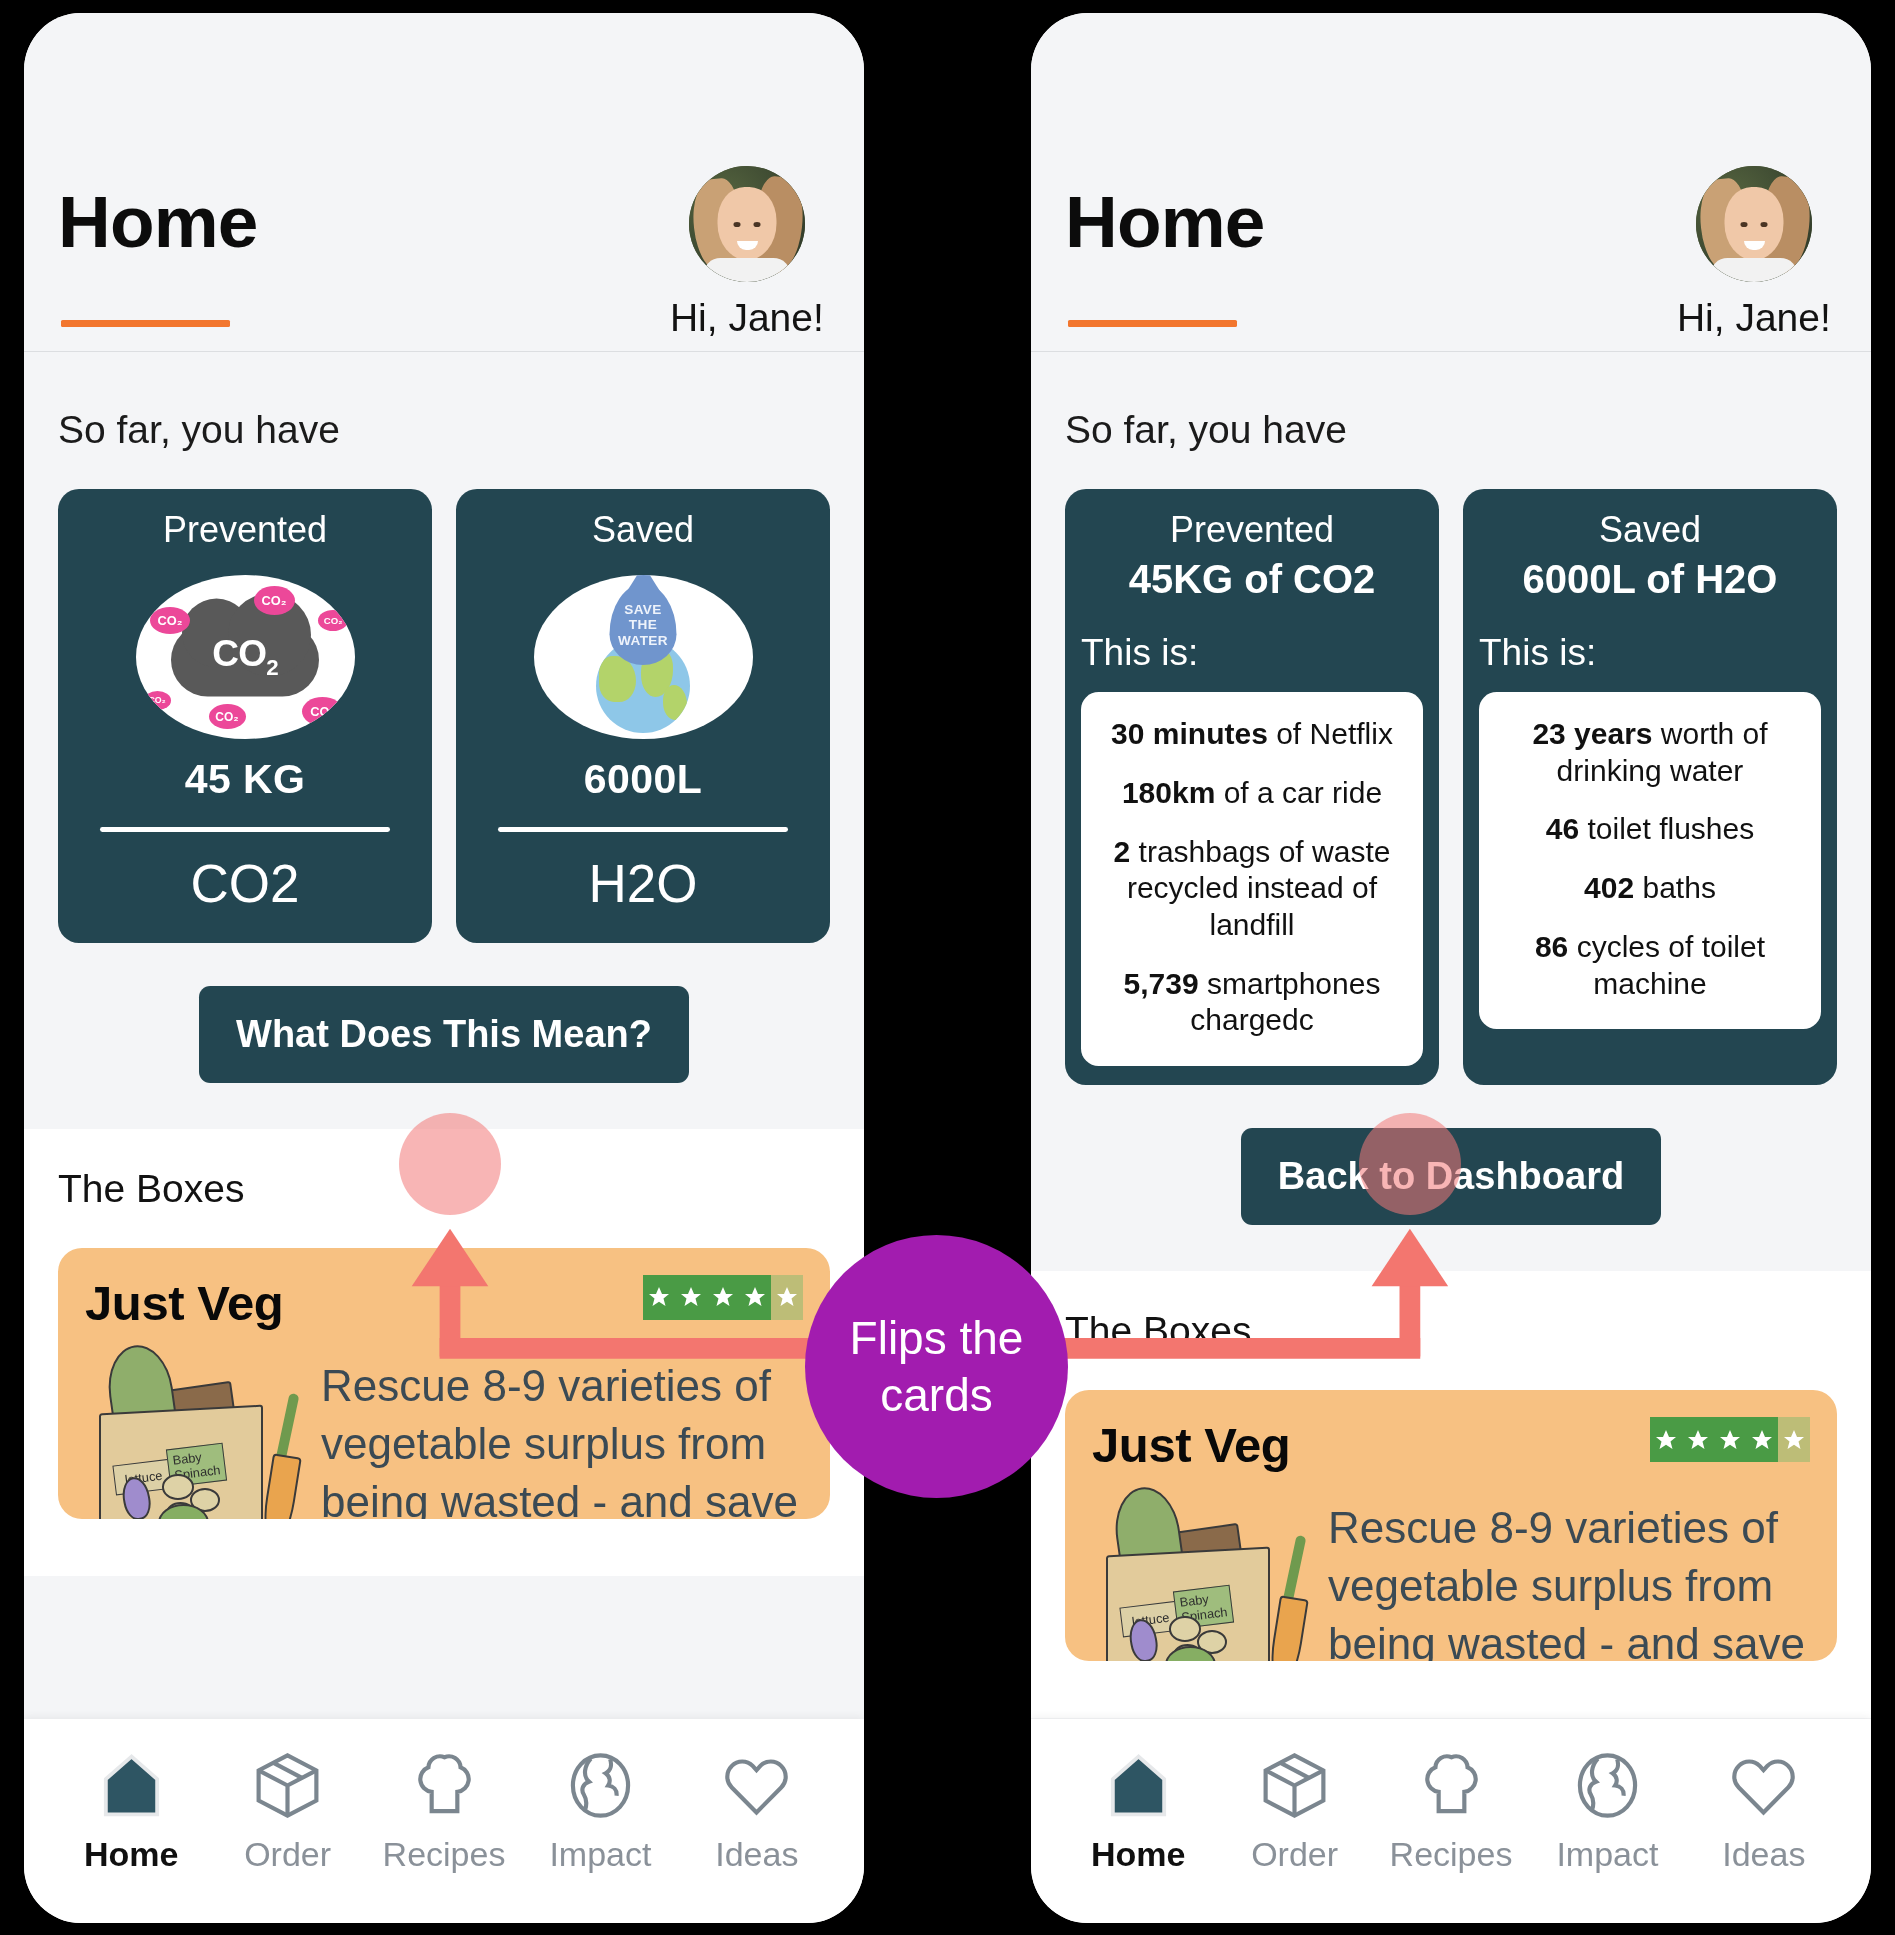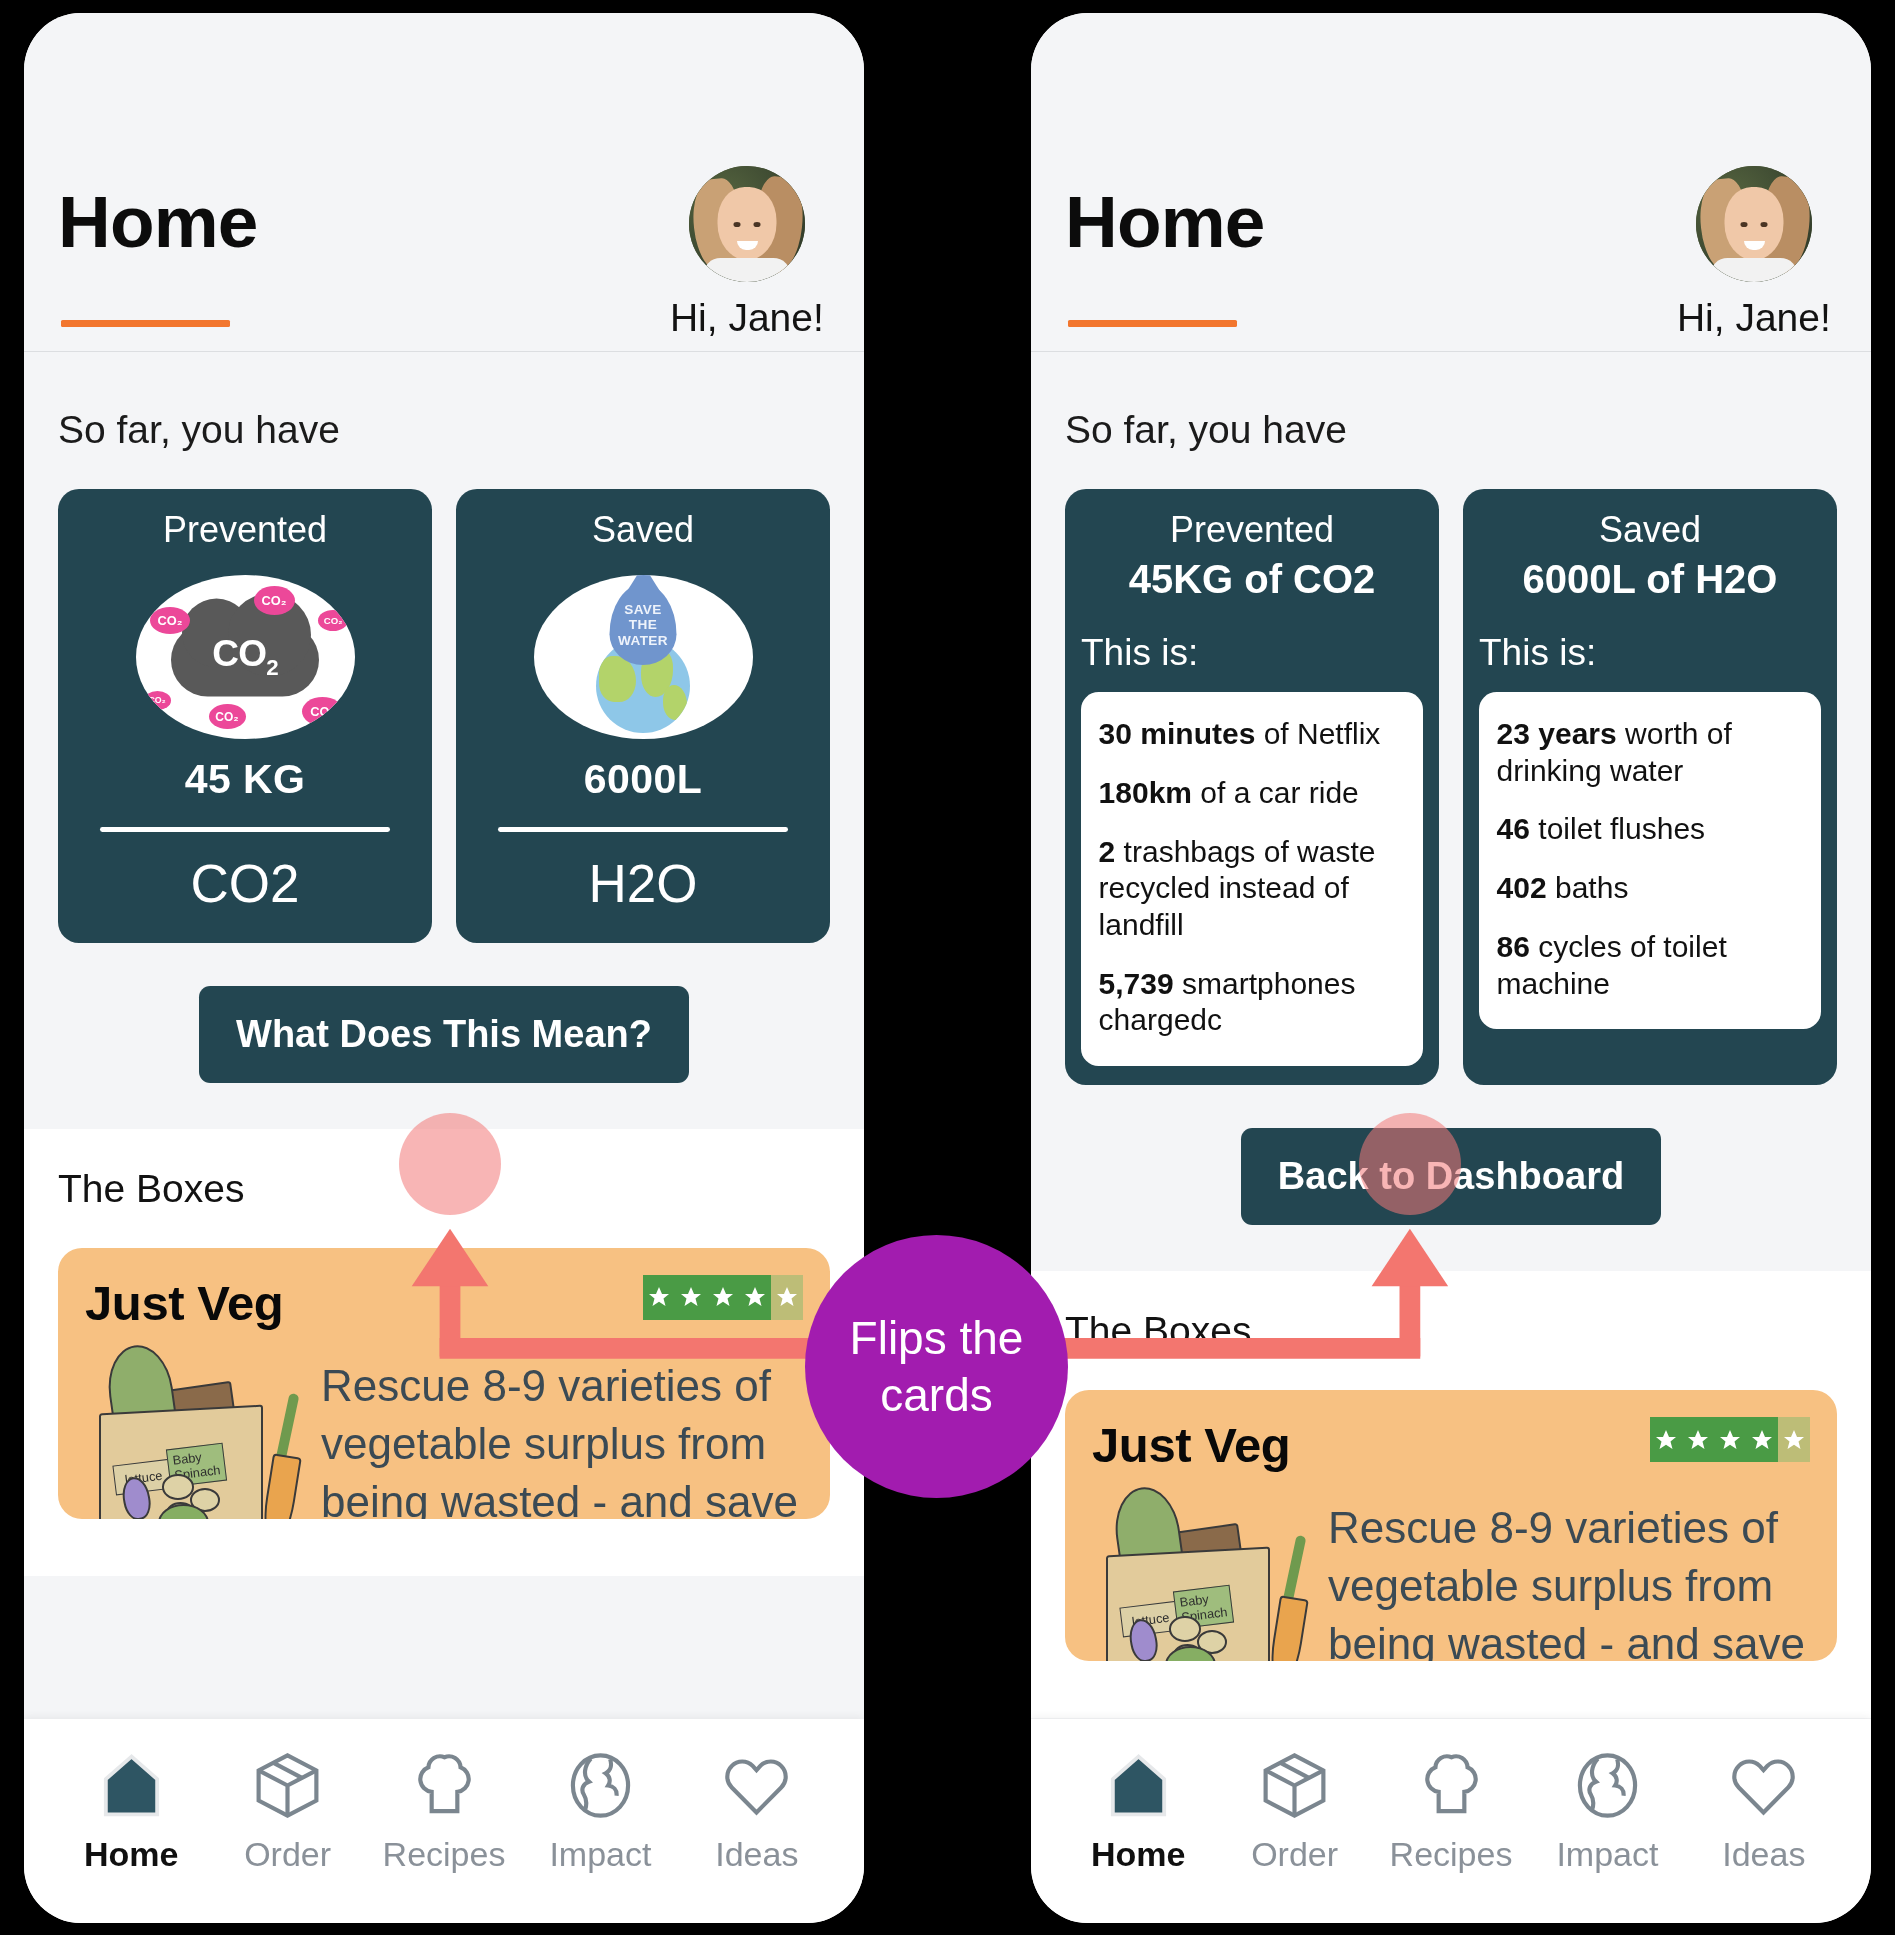--- a/index.html
+++ b/index.html
@@ -173,21 +173,21 @@
 
   
   .imp-card.back { padding:21px 16px 19px; text-align:left; }
   .imp-card.back .kicker { text-align:center; font-size:36px; }
   .imp-card.back .big { text-align:center; font-size:40px; font-weight:700; margin-top:8px; }
   .imp-card.back .thisis { font-size:37px; margin:30px 0 17.6px; }
   .fact-box {
     background:#fff; border-radius:17.6px;
     padding:24px 17.6px 27px;
     color:#111;
-    text-align:left;
+    text-align:center;
   }
   .fact {
     font-size:30px;
     line-height:1.22;
     margin-bottom:22.3px;
   }
   .fact:last-child { margin-bottom:0; }
   .fact b { font-weight:700; }
 
   

